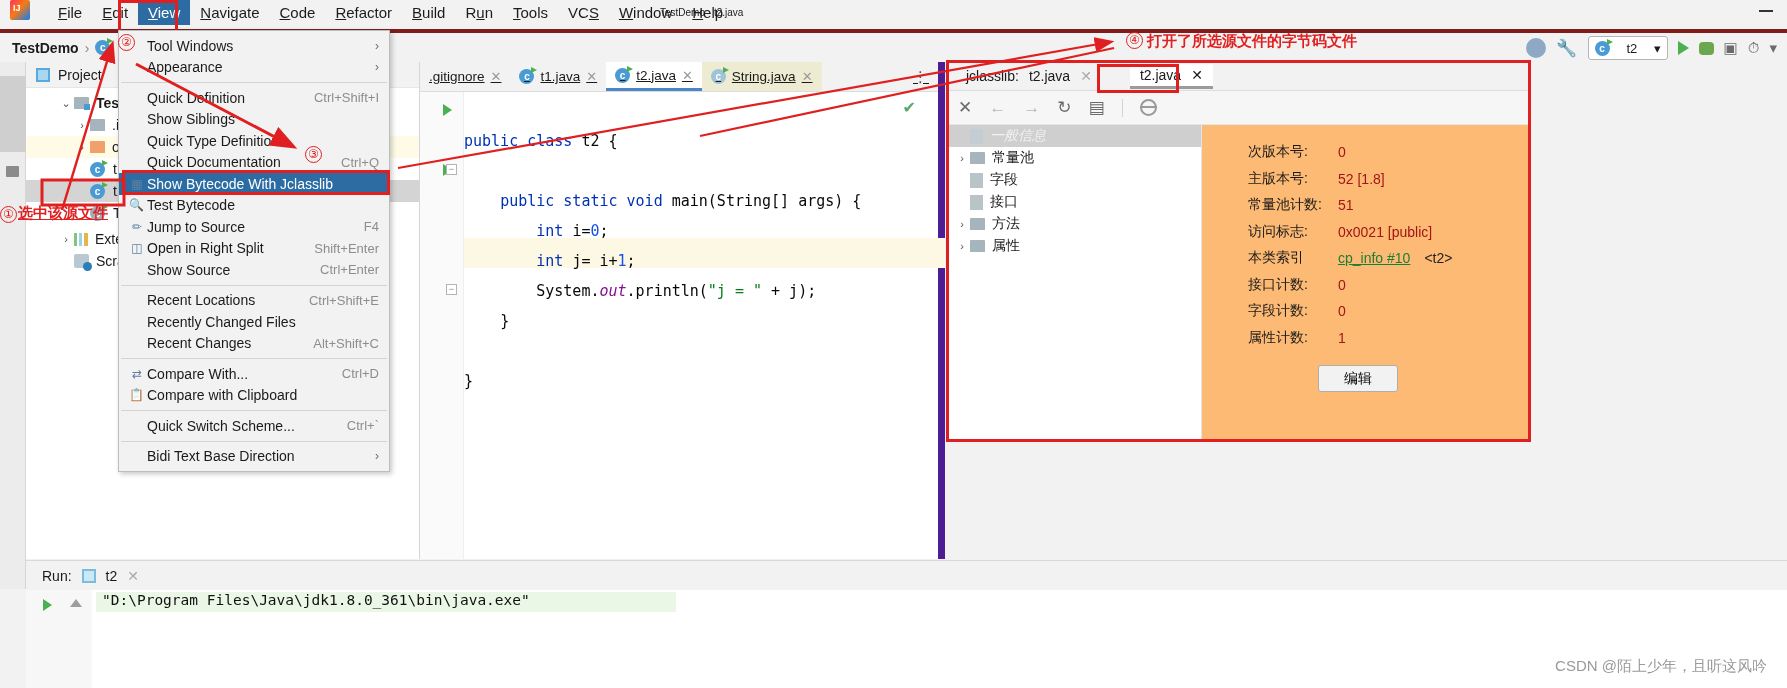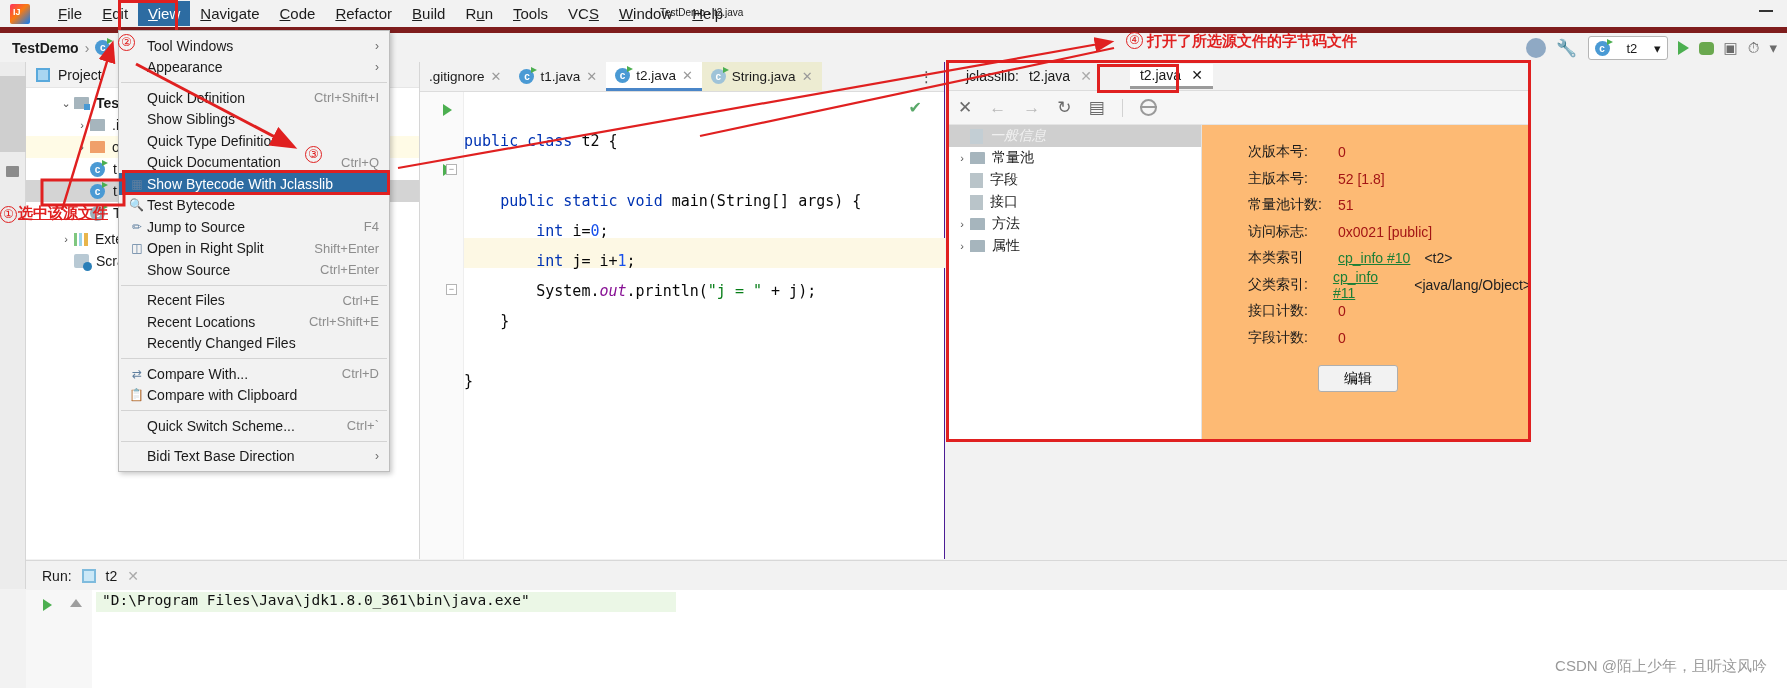--- a/index.html
+++ b/index.html
@@ -8,22 +8,22 @@
     width:1787px; height:688px;
     font-family:"Liberation Sans","DejaVu Sans",sans-serif;
     font-size:14px; color:#1a1a1a;
     background:#f2f2f2; overflow:hidden; position:relative;
   }
   .app { position:absolute; inset:0; background:#f2f2f2; }
 
   
   .menubar {
     position:absolute; left:0; top:0; width:1787px; height:33px;
-    background:#f2f2f2; display:flex; align-items:center; padding-left:10px;
-    border-bottom:6px solid #7f1d1d;
+    background:#f2f2f2; display:flex; align-items:flex-start; padding-left:10px;
+    border-bottom:4px solid #7f1d1d;
   }
   .ij-logo {
     width:20px; height:20px; margin-right:18px; position:relative;
     background:linear-gradient(135deg,#fe315d 0%,#f97a12 45%,#087cfa 100%);
     border-radius:2px;
   }
   .ij-logo::after{
     content:"IJ"; position:absolute; left:3px; top:3px; font-size:9px;
     color:#fff; font-weight:bold; font-family:"Liberation Sans",sans-serif;
   }
@@ -86,21 +86,21 @@
   .leaf{ width:13px;height:15px;background:#b9c4c9;margin-right:7px; }
   .bars{ width:14px;height:13px;margin-right:7px;
         background:linear-gradient(90deg,#7fc77f 0 3px,transparent 3px 5px,#9bd3e8 5px 8px,transparent 8px 10px,#e8b54b 10px 13px);}
   .scratch{ width:15px;height:14px;background:#b8c9d4;margin-right:7px;border-radius:2px;position:relative;}
   .scratch::after{content:"";position:absolute;right:-3px;bottom:-3px;width:9px;height:9px;border-radius:50%;background:#2a7fb8;}
   .bold{ font-weight:bold; }
 
   
   .editor{
     position:absolute; left:420px; top:62px; width:525px; height:497px;
-    background:#ffffff; border-right:1px solid #4c1d95;
+    background:#ffffff; border-right:7px solid #4c1d95;text-decoration:underline;
   }
   .tabbar{ height:30px; background:#f2f2f2; display:flex; align-items:stretch; border-bottom:1px solid #dcdcdc;}
   .etab{ display:flex;align-items:center;gap:6px;padding:0 9px; font-size:13.5px; background:#f2f2f2; cursor:default;}
   .etab.active{ background:#fff; border-bottom:3px solid #4a86c8; }
   .etab.yellow{ background:#edecd2; }
   .etab .x{ color:#9a9a9a; font-size:13px; }
   .tabmore{ margin-left:auto; display:flex;align-items:center;padding:0 9px;color:#555;font-size:15px;letter-spacing:1px;}
   .gutter{ position:absolute; left:0; top:30px; width:44px; height:467px; background:#fafafa; border-right:1px solid #eee;}
   .gut-run{ position:absolute; left:23px; font-size:0;width:0;height:0;border-left:9px solid #4caf50;border-top:6px solid transparent;border-bottom:6px solid transparent;}
   .fold{ position:absolute; left:24px; width:11px;height:11px;border:1px solid #b4b4b4;color:#888;font-size:9px;text-align:center;line-height:9px;background:#fff;}
@@ -417,31 +417,30 @@
         <div class="drow">
           <span class="dlabel">访问标志:</span>
           <span class="dval">0x0021 [public]</span>
         </div>
         <div class="drow">
           <span class="dlabel">本类索引</span>
           <span class="dval link">cp_info #10</span>
           <span class="dval gray">&lt;t2&gt;</span>
         </div>
         <div class="drow">
-          <span class="dlabel">父类索引:</span>
-          <span class="dval link">cp_info #11</span>
-          <span class="dval gray">&lt;java/lang/Object&gt;</span>
-        </div>
-        <div class="drow">
           <span class="dlabel">接口计数:</span>
           <span class="dval">0</span>
         </div>
         <div class="drow">
           <span class="dlabel">字段计数:</span>
           <span class="dval">0</span>
+        </div>
+        <div class="drow">
+          <span class="dlabel">属性计数:</span>
+          <span class="dval">1</span>
         </div>
         <button class="editbtn">编辑</button>
       </div>
     </div>
   </div>
   <div class="hl-jpanel"></div>
   <div class="hl-jtab"></div>
 
   <div class="trtools">
     <span class="avatar"></span>
@@ -507,31 +506,31 @@
       <span class="dkey">Shift+Enter</span>
     </div>
     <div class="ditem">
       <span class="dico"></span>
       <span class="dlabel2">Show Source</span>
       <span class="dkey">Ctrl+Enter</span>
     </div>
     <div class="dsep"></div>
     <div class="ditem">
       <span class="dico"></span>
-      <span class="dlabel2">Recent Files</span>
-      <span class="dkey">Ctrl+E</span>
-    </div>
-    <div class="ditem">
-      <span class="dico"></span>
       <span class="dlabel2">Recent Locations</span>
       <span class="dkey">Ctrl+Shift+E</span>
     </div>
     <div class="ditem">
       <span class="dico"></span>
       <span class="dlabel2">Recently Changed Files</span>
+    </div>
+    <div class="ditem">
+      <span class="dico"></span>
+      <span class="dlabel2">Recent Changes</span>
+      <span class="dkey">Alt+Shift+C</span>
     </div>
     <div class="dsep"></div>
     <div class="ditem">
       <span class="dico">⇄</span>
       <span class="dlabel2">Compare With...</span>
       <span class="dkey">Ctrl+D</span>
     </div>
     <div class="ditem">
       <span class="dico">📋</span>
       <span class="dlabel2">Compare with Clipboard</span>

